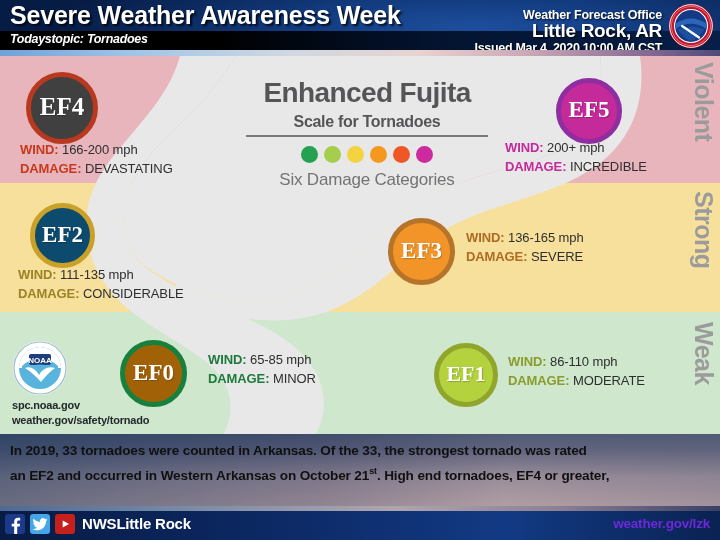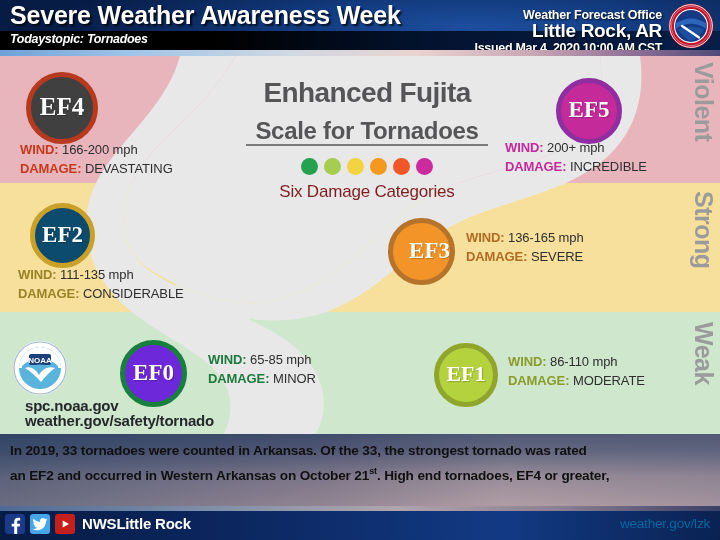--- a/index.html
+++ b/index.html
@@ -105,32 +105,32 @@
   .stat-ef1 .k{color:#8a9c2c;}
 
   
   .center{
     position:absolute;left:232px;top:78px;width:270px;text-align:center;
   }
   .c-title{
     font-size:28px;font-weight:bold;color:#555557;letter-spacing:-0.6px;line-height:30px;
   }
   .c-sub{
-    font-size:24px;font-weight:bold;color:#555557;letter-spacing:-0.3px;line-height:21px;
+    font-size:16px;font-weight:bold;color:#555557;letter-spacing:-0.3px;line-height:21px;
     padding-bottom:3px;border-bottom:2px solid #7a7a7c;
-    margin:12px 14px;
+    margin:3px 14px;
   }
   .dots{margin-top:9px;display:flex;justify-content:center;gap:6px;}
   .dot{width:17px;height:17px;border-radius:50%;}
-  .c-cats{margin-top:7px;font-size:17px;color:#7f1d1d;letter-spacing:-0.2px;}
+  .c-cats{margin-top:7px;font-size:17px;color:#737373;letter-spacing:-0.2px;}
 
   
   .noaa-logo{position:absolute;left:12px;top:340px;width:56px;height:56px;}
   .noaa-links{
-    position:absolute;left:25px;top:398px;font-size:15px;font-weight:bold;
+    position:absolute;left:12px;top:398px;font-size:11px;font-weight:bold;
     color:#23282c;line-height:15px;letter-spacing:-0.2px;
   }
 
   
   .para-wrap{
     position:absolute;left:0;top:434px;width:720px;height:72px;
     background:
       linear-gradient(90deg, rgba(40,58,92,.55) 0%, rgba(72,66,96,.35) 45%, rgba(150,120,130,.22) 70%, rgba(120,105,125,.35) 100%),
       linear-gradient(180deg,#3d5272 0%, #53607d 22%, #9a93a0 60%, #b9a8ad 100%);
   }
@@ -152,21 +152,21 @@
   .soc{position:absolute;top:514px;width:20px;height:20px;border-radius:3px;}
   .soc-fb{left:5px;background:#1b3a8c;}
   .soc-tw{left:30px;background:#45a7e8;}
   .soc-yt{left:55px;background:#c6201c;}
   .soc svg{display:block;}
   .foot-name{
     position:absolute;left:82px;top:515px;font-size:15px;font-weight:bold;color:#fff;
     letter-spacing:-0.2px;
   }
   .foot-url{
-    position:absolute;right:10px;top:516px;font-size:13.5px;font-weight:normal;color:#0369a1;
+    position:absolute;right:10px;top:516px;font-size:13.5px;font-weight:bold;color:#6d28d9;
     letter-spacing:-0.2px;
   }
 </style>
 </head>
 <body>
 
 <div class="stage">
 
   <div class="header">
     <div class="hdr-title">Severe Weather Awareness Week</div>
@@ -238,24 +238,24 @@
 
   <div class="ef ef4" style="background: #404040; border-color: rgb(184, 57, 29);">
       <span>EF4</span>
     </div>
   <div class="ef ef5" style="background: rgb(197, 42, 154); border-color: rgb(142, 46, 160);">
       <span>EF5</span>
     </div>
   <div class="ef ef2" style="background: #0c4a6e; border-color: rgb(201, 160, 40); text-align: right;">
       <span>EF2</span>
     </div>
-  <div class="ef ef3" style="background: rgb(242, 148, 39); border-color: rgb(181, 116, 42); justify-content: flex-end;">
+  <div class="ef ef3" style="background: rgb(242, 148, 39); border-color: rgb(181, 116, 42);">
       <span>EF3</span>
     </div>
-  <div class="ef ef0" style="background: #6d28d9; border-color: rgb(23, 128, 60);">
+  <div class="ef ef0" style="background: #a16207; border-color: rgb(23, 128, 60);">
       <span>EF0</span>
     </div>
   <div class="ef ef1" style="background: rgb(179, 210, 61); border-color: rgb(143, 165, 44);">
       <span>EF1</span>
     </div>
 
   <div class="stat stat-ef4">
     <div><span class="k">WIND:</span> <span class="v">166-200 mph</span></div>
     <div><span class="k">DAMAGE:</span> <span class="v">DEVASTATING</span></div>
   </div>

